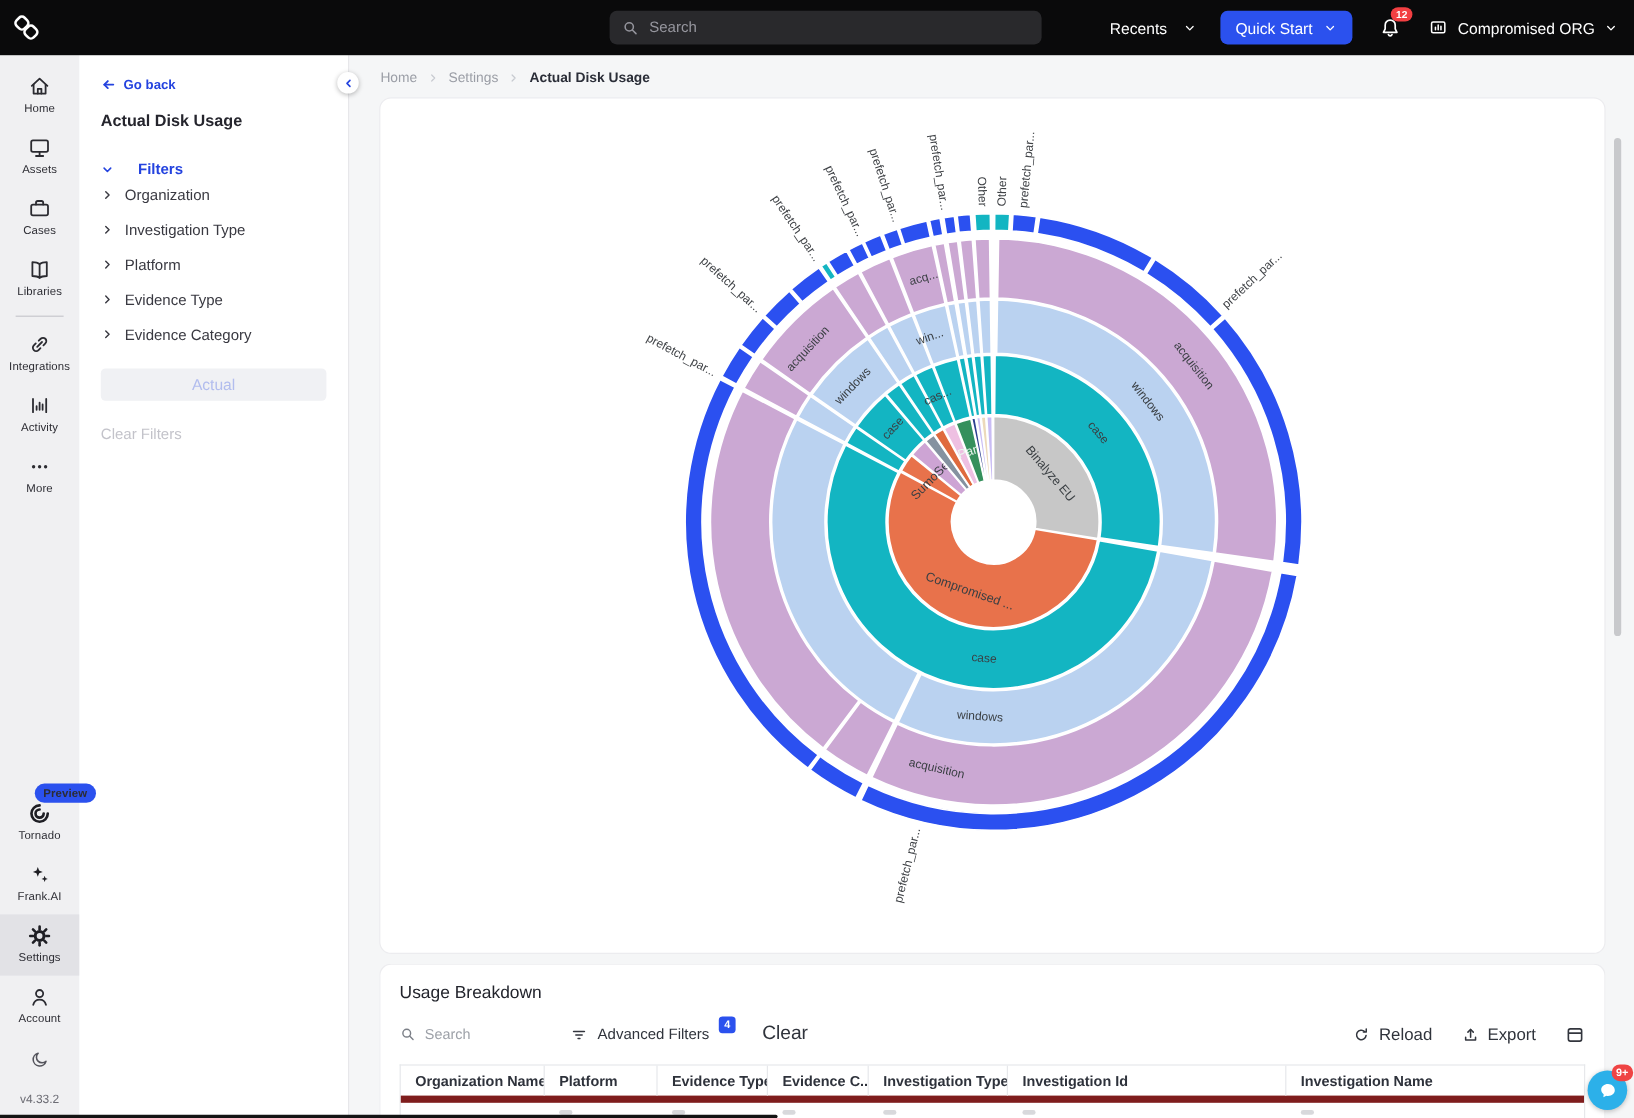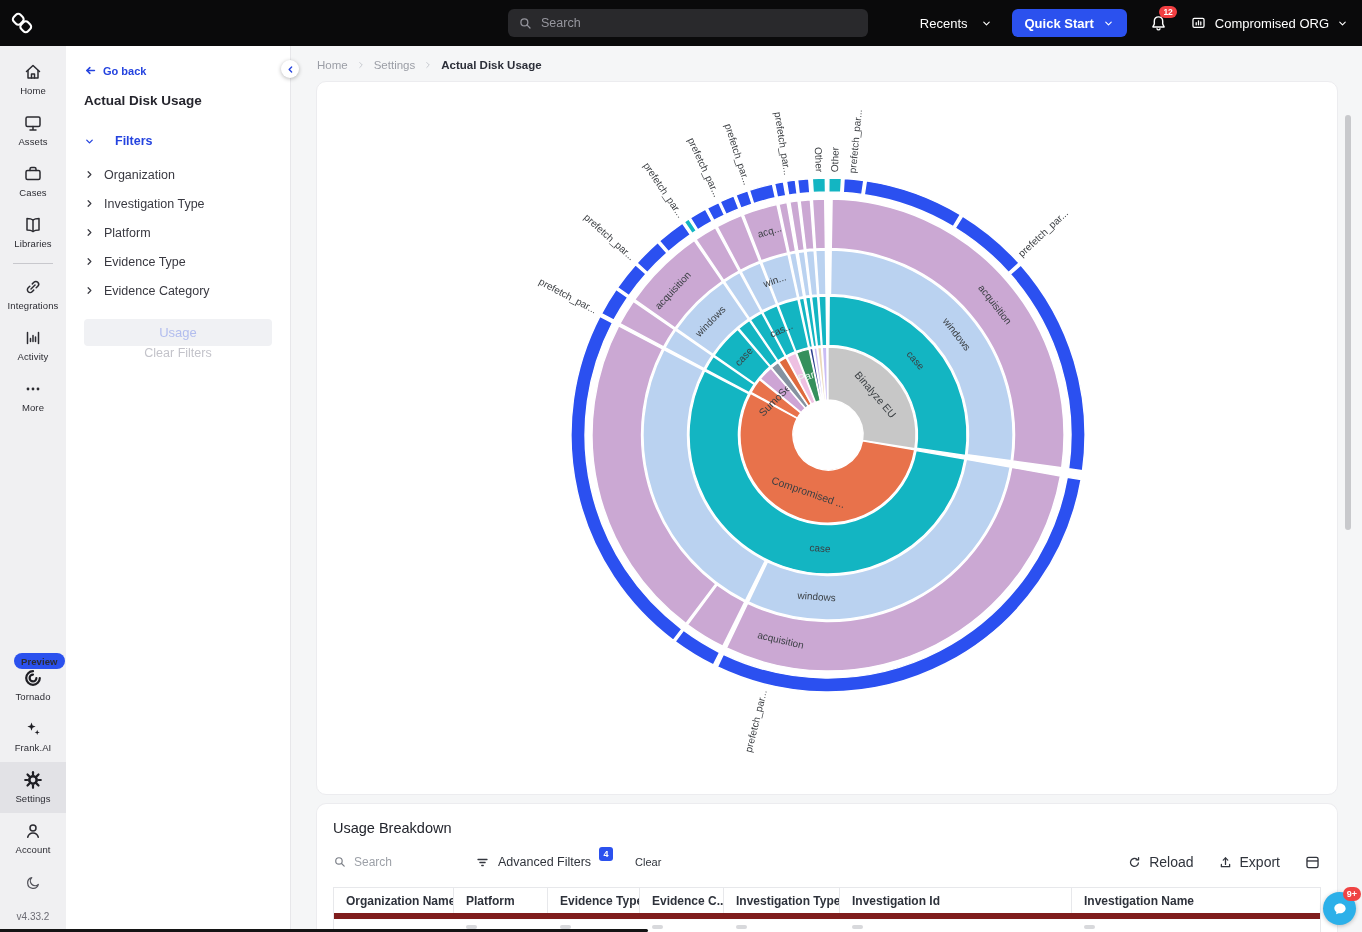--- a/index.html
+++ b/index.html
@@ -8,66 +8,66 @@
   svg{display:block}
 
   
   .topbar{height:46px;background:#0a0a0b;display:flex;align-items:center;position:relative;z-index:20}
   .logo{margin-left:9px;display:flex;align-items:center}
   .tsearch{position:absolute;left:508px;top:9px;width:360px;height:28px;background:#29292c;border-radius:6px;display:flex;align-items:center;padding:0 10px;gap:8px}
   .tsearch input{flex:1;background:transparent;border:none;outline:none;color:#e4e4e8;font-size:12.5px;font-family:"Liberation Sans",sans-serif}
   .tsearch input::placeholder{color:#96969e}
   .tright{position:absolute;right:14px;top:0;height:46px;display:flex;align-items:center;gap:20px}
   .recents{display:flex;align-items:center;gap:13px;color:#fff;font-size:13px;cursor:pointer}
-  .qstart{height:28px;padding:0 13px;border-radius:6px;background:#2b51ee;color:#fff;font-size:13px;font-weight:700;display:flex;align-items:center;gap:9px;cursor:pointer;border:none}
+  .qstart{height:28px;padding:0 13px;border-radius:6px;background:#2b51ee;color:#fff;font-size:13px;font-weight:400;display:flex;align-items:center;gap:9px;cursor:pointer;border:none}
   .bellwrap{position:relative;cursor:pointer;margin:0 2px}
   .bellbadge{position:absolute;top:-8px;right:-9px;background:#f23f42;color:#fff;font-size:8.5px;font-weight:700;border-radius:8px;padding:2px 4px;line-height:1}
   .orgsel{display:flex;align-items:center;gap:8px;color:#fff;font-size:13px;cursor:pointer}
 
   
   .app{display:flex;height:886px}
   .rail{width:66px;background:#f0f0f2;flex:none;position:relative;z-index:10}
   .rItem{display:flex;flex-direction:column;align-items:center;gap:3px;padding:8px 0 9px;cursor:pointer}
   .rItem span{font-size:9.5px;color:#2c2c33;letter-spacing:.1px}
   .railTop{padding-top:8px}
   .rdivider{border-top:1px solid #c8c8cd;margin:5px 13px}
   .railBottom{position:absolute;bottom:0;left:0;width:100%}
   .rItem.active{background:#e2e2e6}
   .rItem.tornado{position:relative}
-  .preview{position:absolute;top:-7px;left:14px;background:#2b51ee;color:#fff;font-size:8px;font-weight:700;padding:2.5px 7px;border-radius:8px;z-index:5;white-space:nowrap}
+  .preview{position:absolute;top:-7px;left:29px;background:#2b51ee;color:#fff;font-size:8px;font-weight:700;padding:2.5px 7px;border-radius:8px;z-index:5;white-space:nowrap}
   .moonItem{display:flex;justify-content:center;padding:10px 0 6px;cursor:pointer}
   .version{text-align:center;font-size:10px;color:#6c6c74;padding:14px 0 10px}
 
   
   .fpanel{width:225px;background:#fff;border-right:1px solid #e7e7ea;flex:none;position:relative;padding:18px 18px 0}
   .goback{display:flex;align-items:center;gap:6px;color:#2443df;font-size:11px;font-weight:700;cursor:pointer}
   .ftitle{font-size:13.5px;font-weight:700;color:#25252d;margin-top:16px}
   .fhead{margin-top:26px;display:flex;align-items:center;gap:20px;color:#2443df;font-size:12.5px;font-weight:600;cursor:pointer}
   .fitem{display:flex;align-items:center;gap:9px;font-size:12.5px;color:#393941;height:29px;margin-top:0;cursor:pointer}
-  .fitems{margin-top:12px;display:flex;flex-direction:column;gap:0}
+  .fitems{display:flex;flex-direction:column;gap:0}
   .fitem + .fitem{margin-top:0}
   .applyBtn{margin-top:14px;height:27px;background:#f0f1f4;border:none;border-radius:4px;color:#b2bdee;font-size:13px;width:100%;cursor:pointer;font-family:"Liberation Sans",sans-serif}
-  .clearF{text-align:center;color:#c3c3ca;font-size:12.5px;cursor:pointer}
+  .clearF{text-align:left;color:#c3c3ca;font-size:12.5px;margin-top:21px;cursor:pointer}
   .collapseBtn{position:absolute;top:14px;right:-9px;width:18px;height:18px;border-radius:50%;background:#fff;box-shadow:0 1px 4px rgba(0,0,0,.28);display:flex;align-items:center;justify-content:center;cursor:pointer;z-index:6}
 
   
   .main{flex:1;position:relative;overflow:hidden}
   .crumbs{display:flex;align-items:center;gap:8px;padding:13px 0 10px 26px;font-size:11.5px;color:#9b9ea6}
   .crumbs .cur{color:#2b2e38;font-weight:600}
   .crumbSep{color:#c7cad0;display:flex}
   .chartCard{margin:0 24px 0 25px;background:#fff;border:1px solid #ececef;border-radius:10px;height:714px;position:relative;overflow:hidden}
   .usageCard{margin:8px 24px 0 25px;background:#fff;border:1px solid #ececef;border-bottom:none;border-radius:10px 10px 0 0;height:140px;padding:16px 16px 0}
   .uTitle{font-size:14.5px;font-weight:400;color:#22242c}
   .uToolbar{display:flex;align-items:center;margin-top:13px;height:26px}
   .uSearch{display:flex;align-items:center;gap:7px;width:108px}
   .uSearch input{border:none;outline:none;width:70px;font-size:12px;color:#333;font-family:"Liberation Sans",sans-serif}
   .uSearch input::placeholder{color:#9da1a8}
   .advF{display:flex;align-items:center;gap:8px;margin-left:34px;font-size:12.5px;color:#30343c;cursor:pointer}
   .advBadge{background:#2b51ee;color:#fff;font-size:9px;font-weight:700;border-radius:3px;min-width:14px;height:14px;display:flex;align-items:center;justify-content:center;transform:translateY(-8px)}
-  .clearBtn{margin-left:22px;font-size:11px;color:#30343c;cursor:pointer}
+  .clearBtn{margin-left:22px;font-size:16px;color:#30343c;cursor:pointer}
   .uRight{margin-left:auto;display:flex;align-items:center;gap:24px}
   .uBtn{display:flex;align-items:center;gap:7px;font-size:14px;color:#30343c;cursor:pointer}
   .colIcon{cursor:pointer;display:flex}
   .uTable{margin-top:12px;border:1px solid #e7e8eb;border-bottom:none}
   .uTheadRow{display:flex;height:31px;border-bottom:6px solid #7f1d1d;align-items:center}
   .th{font-size:12px;font-weight:700;color:#2e323b;padding:0 12px;height:100%;display:flex;align-items:center;border-right:1px solid #e7e8eb;white-space:nowrap;overflow:hidden;cursor:pointer}
   .th:last-child{border-right:none}
   .uRow{display:flex;height:26px}
   .td{padding:6px 12px 0;border-right:1px solid transparent}
   .mark{width:11px;height:4px;border-radius:2px;background:#d8d9dc}
@@ -283,21 +283,21 @@
           </svg>
         <span>Evidence Type</span>
       </div>
       <div class="fitem">
         <svg width="11" height="11" viewBox="0 0 20 20" fill="none" stroke="#3b3b43" stroke-width="2.2" stroke-linecap="round" stroke-linejoin="round">
             <path d="M7.5 5l5 5-5 5"></path>
           </svg>
         <span>Evidence Category</span>
       </div>
     </div>
-    <button class="applyBtn">Usage</button>
+    <button class="applyBtn">Actual</button>
     <div class="clearF">Clear Filters</div>
   </aside>
 
   <main class="main">
     <div class="crumbs">
       <span>Home</span>
       <span class="crumbSep">
           <svg width="10" height="10" viewBox="0 0 20 20" fill="none" stroke="#c7cad0" stroke-width="2" stroke-linecap="round" stroke-linejoin="round">
             <path d="M7.5 5l5 5-5 5"></path>
           </svg>

